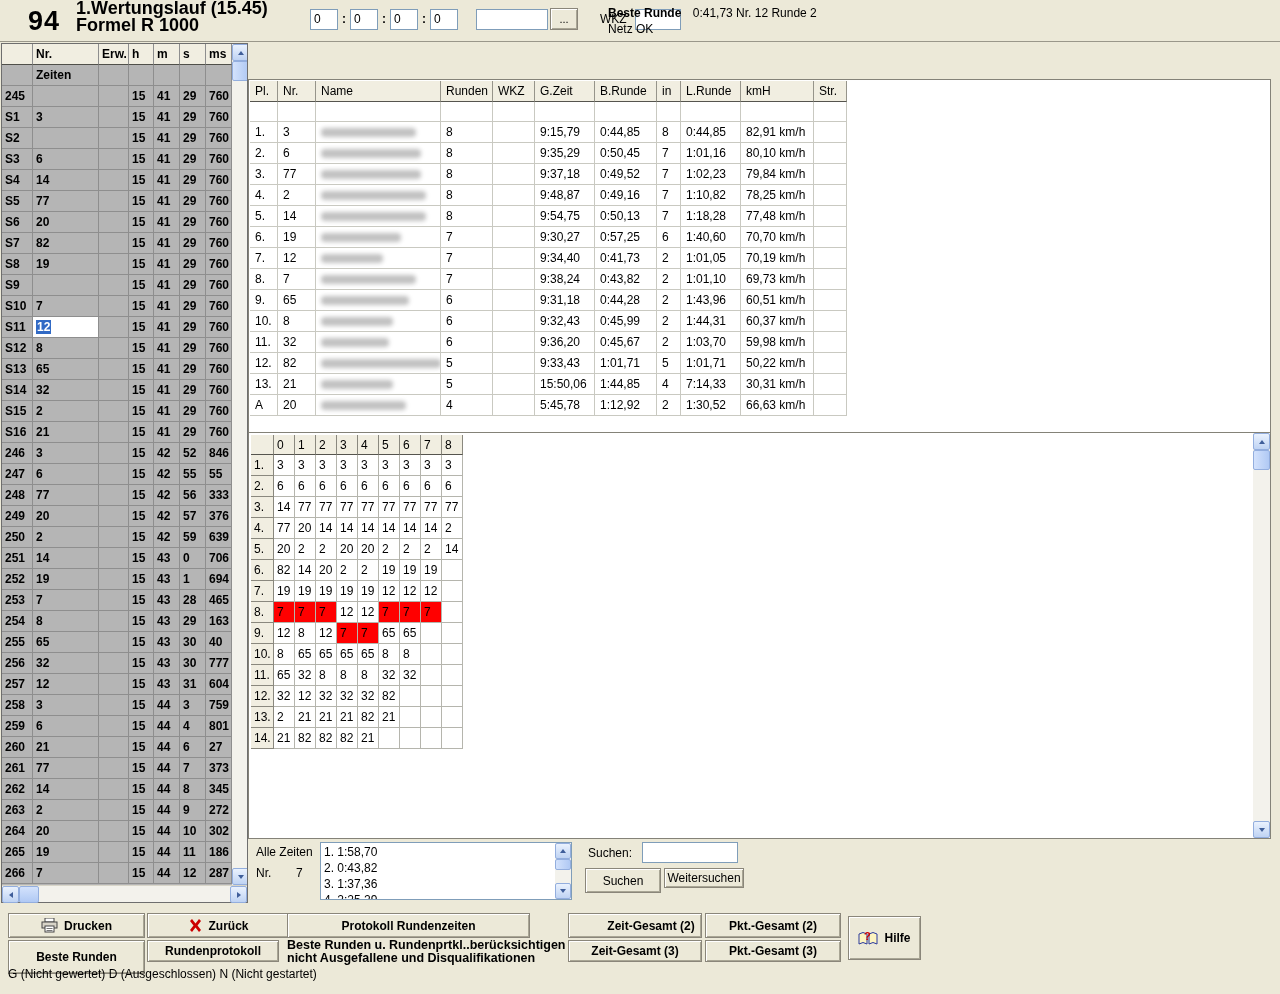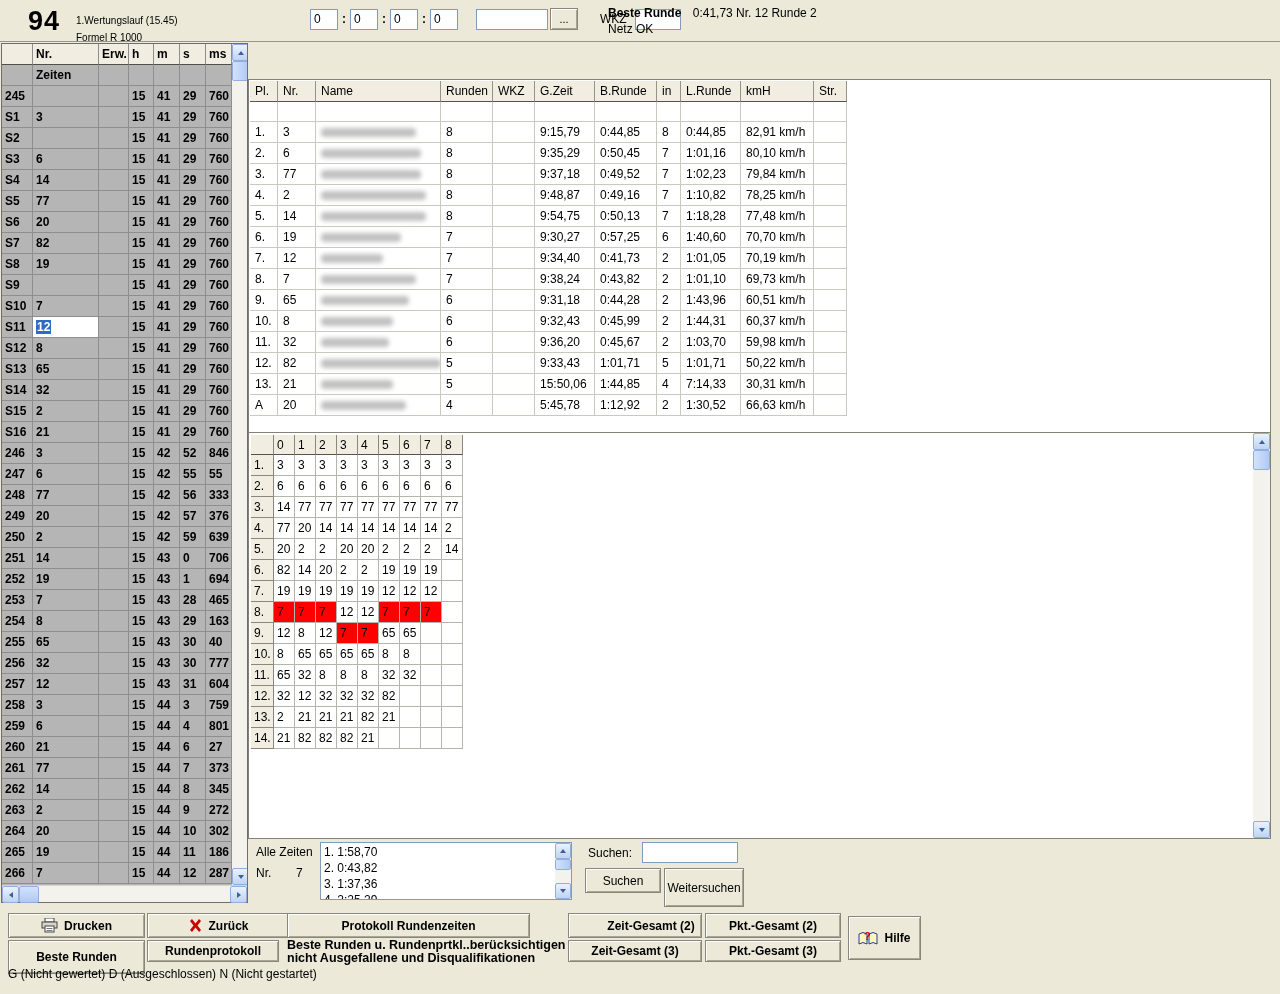--- a/index.html
+++ b/index.html
@@ -2,21 +2,21 @@
 <html><head>
 <meta charset="utf-8">
 <style>
   * { margin:0; padding:0; box-sizing:border-box; }
   html,body { width:1280px; height:994px; }
   body { background:#ece9d8; font-family:"Liberation Sans","DejaVu Sans",sans-serif; font-size:12px; color:#000; position:relative; overflow:hidden; }
 
   
   .top-strip { position:absolute; left:0; top:0; width:1280px; height:42px; background:#ece9d8; border-bottom:1px solid #9a978a; }
   .big-number { position:absolute; left:28px; top:6px; font-size:27px; font-weight:bold; letter-spacing:1px; }
-  .title-block { position:absolute; left:76px; top:12px; font-weight:normal; font-size:10px; line-height:17px; }
+  .title-block { position:absolute; left:76px; top:0; font-weight:bold; font-size:18px; line-height:17px; }
   .time-fields { position:absolute; left:310px; top:8px; display:flex; align-items:center; }
   .xp-input { border:1px solid #7f9db9; background:#fff; height:21px; font:12px "Liberation Sans",sans-serif; padding:2px 3px; }
   .tf { width:28px; }
   .colon { margin:0 4px; font-weight:bold; }
   .lookup { width:72px; margin-left:18px; }
   .dots-btn { width:28px; height:22px; margin-left:2px; background:#ece9d8; border:1px solid #8a867a; box-shadow:inset 1px 1px 0 #fff, inset -1px -1px 0 #a9a695; font-size:11px; text-align:center; cursor:pointer; }
   .wkz-label { margin-left:22px; font-size:12px; }
   .wkz-input { width:46px; margin-left:8px; }
   .best-block { position:absolute; left:608px; top:5px; line-height:16px; }
   .best-label { font-weight:bold; margin-right:8px; }
@@ -74,21 +74,21 @@
   .az-nr-value { position:absolute; left:296px; top:866px; }
   .az-list { position:absolute; left:320px; top:842px; width:252px; height:58px; background:#fff; border:1px solid #7f9db9; display:flex; }
   .az-items { flex:1; overflow:hidden; padding:1px 0 0 3px; line-height:16px; }
   .az-vsb { width:16px; display:flex; flex-direction:column; background:#f3f2ec; }
   .az-vsb .sbtn { width:16px; height:16px; }
   .az-vsb .vthumb { width:16px; height:11px; }
   .suchen-label { position:absolute; left:588px; top:846px; }
   .search-input { position:absolute; left:642px; top:842px; width:96px; height:21px; }
   .xp-btn { background:#ece9d8; border:1px solid #8a867a; box-shadow:inset 1px 1px 0 #fff, inset -1px -1px 0 #a9a695; text-align:center; cursor:pointer; font:12px "Liberation Sans",sans-serif; display:flex; align-items:center; justify-content:center; gap:6px; }
   .btn-suchen { position:absolute; left:585px; top:868px; width:76px; height:25px; }
-  .btn-weiter { position:absolute; left:664px; top:868px; width:80px; height:39px; }
+  .btn-weiter { position:absolute; left:664px; top:868px; width:80px; height:20px; }
 
   
   .bold-btn { font-weight:bold; }
   .btn-drucken { position:absolute; left:8px; top:913px; width:137px; height:25px; }
   .btn-zurueck { position:absolute; left:147px; top:913px; width:144px; height:25px; }
   .btn-beste { position:absolute; left:8px; top:940px; width:137px; height:34px; }
   .btn-rproto { position:absolute; left:147px; top:940px; width:132px; height:22px; }
   .btn-proto { position:absolute; left:287px; top:913px; width:243px; height:25px; }
   .note-block { position:absolute; left:287px; top:939px; width:380px; font-weight:bold; font-size:12.5px; line-height:13px; }
   .btn-zg2 { position:absolute; left:568px; top:913px; width:134px; height:25px;padding-left:32px; }

